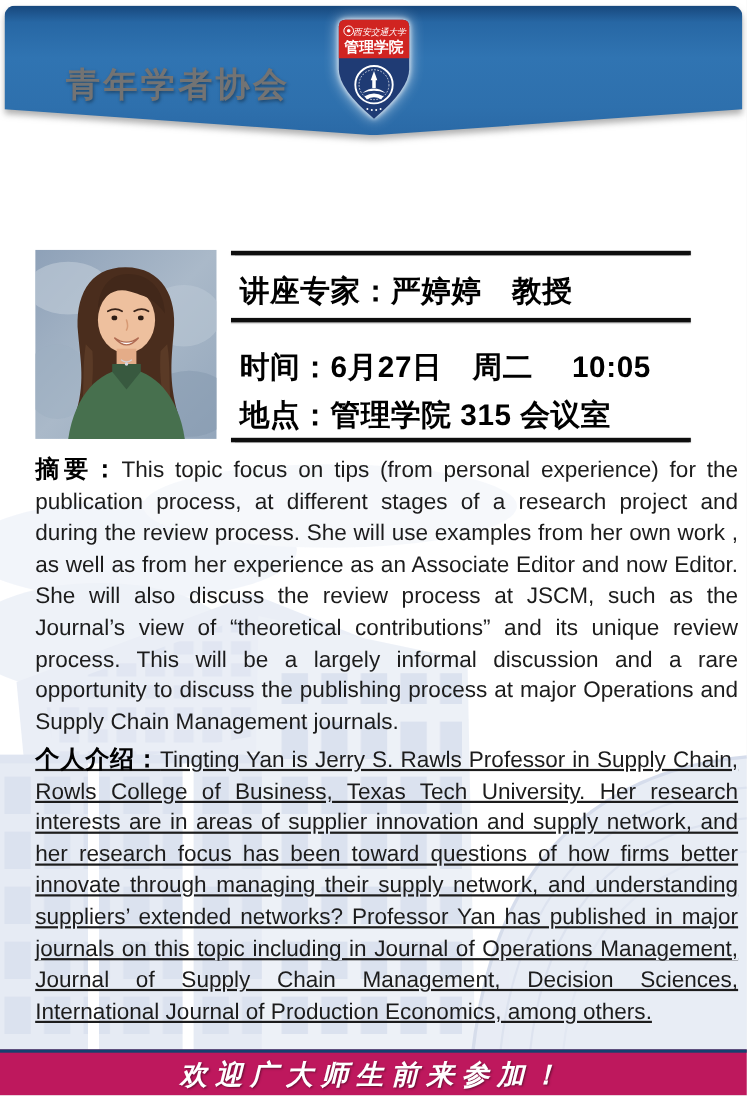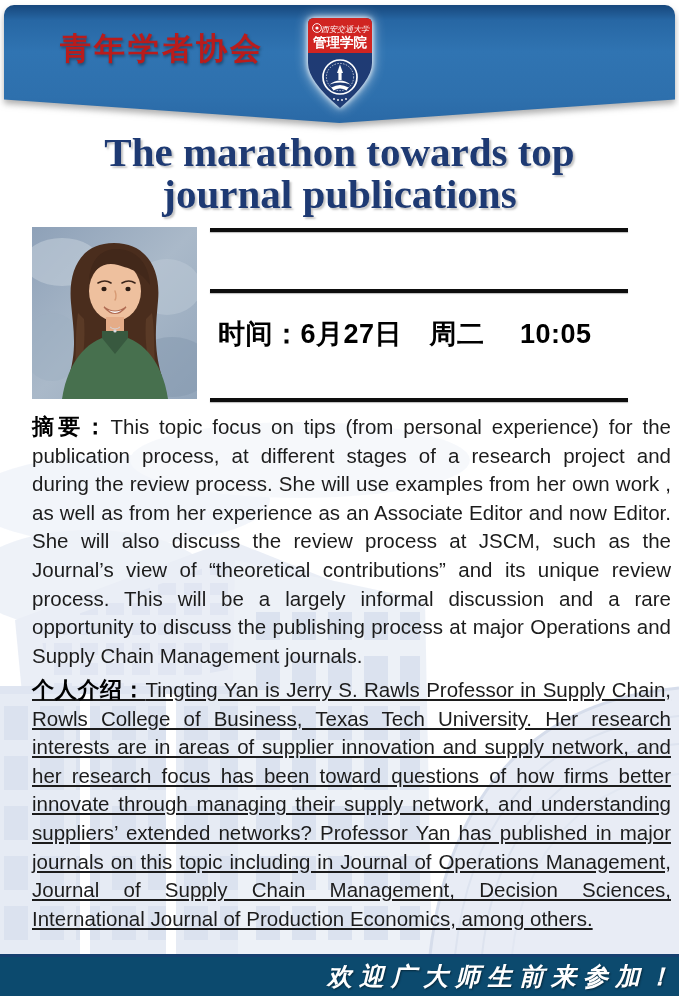--- a/index.html
+++ b/index.html
@@ -14,21 +14,21 @@
   .band-wrap{
     position:absolute;top:5px;left:4px;right:4px;height:118px;z-index:2;
     filter:drop-shadow(0 4px 3px rgba(110,110,110,.55));
   }
   .band{
     width:100%;height:100%;border-radius:10px;
     background:linear-gradient(180deg,#17477c 0%,#2767a4 13%,#3074b2 40%,#2e70ad 78%,#2a69a6 100%);
     clip-path:polygon(0 0,100% 0,100% 80%,50% 100%,0 80%);
   }
   .band-title{
-    position:absolute;top:28px;font-size:31px;font-weight:700;color:#b91c1c;
+    position:absolute;top:56px;font-size:31px;font-weight:700;color:#737373;
     letter-spacing:3px;white-space:nowrap;
     text-shadow:1px 2px 3px rgba(0,0,0,.35);
   }
   .band-title.left{left:60px;}
   .band-title.right{right:50px;}
   
   .logo{
     position:absolute;top:15px;left:50%;transform:translateX(-50%);
     width:74px;height:96px;z-index:3;
     filter:drop-shadow(0 0 2.5px rgba(255,255,255,.95)) drop-shadow(0 0 6px rgba(255,255,255,.7));
@@ -53,22 +53,22 @@
   
   .para{
     position:absolute;left:32px;width:639px;margin:0;text-align:justify;
     font-size:20.5px;line-height:28.6px;color:#1c1c1c;z-index:1;
   }
   .para .label{font-weight:700;color:#000;font-size:22px;}
   .abstract{top:413px;} .bio{top:676px;text-decoration:underline;}
   
   .footer{
     position:absolute;left:0;right:0;bottom:0;height:39px;z-index:2;
-    background:#0c4a6e;border-top:3px solid #16406f;
-    display:flex;align-items:center;justify-content:flex-end;
+    background:#be185d;border-top:3px solid #16406f;
+    display:flex;align-items:center;justify-content:center;
   }
   .footer-text{
     font-family:"DejaVu Serif","Liberation Serif",serif;font-style:italic;font-weight:700;
     color:#fff;font-size:25px;letter-spacing:7px;white-space:nowrap;
     text-shadow:1px 1px 2px rgba(0,0,0,.45);
   }
 </style>
 </head>
 <body>
 
@@ -125,23 +125,20 @@
       <rect x="35.4" y="56.5" width="3.2" height="8.5" fill="#ffffff"></rect>
       <path d="M26.5,69.5 Q37,61.5 47.5,69.5 Q37,65.5 26.5,69.5 Z" fill="#ffffff"></path>
       <path d="M28.5,72.5 Q37,67.5 45.5,72.5 L43.5,75.5 Q37,71.5 30.5,75.5 Z" fill="#ffffff"></path>
       <circle cx="31" cy="84" r="0.9" fill="#ffffff"></circle>
       <circle cx="35" cy="85" r="0.9" fill="#ffffff"></circle>
       <circle cx="39" cy="85" r="0.9" fill="#ffffff"></circle>
       <circle cx="43" cy="84" r="0.9" fill="#ffffff"></circle>
     </g>
   </svg>
 
-  <h1 class="title"><span>The marathon towards top</span><br>
-    <span>journal publications</span>
-  </h1>
 
   <svg class="photo" viewBox="0 0 165 172" aria-hidden="true">
     <defs>
       <linearGradient id="pbg" x1="0" y1="0" x2="1" y2="1">
         <stop offset="0" stop-color="#8ea1b8"></stop>
         <stop offset="0.5" stop-color="#aab9c9"></stop>
         <stop offset="1" stop-color="#93a6bb"></stop>
       </linearGradient>
     </defs>
     <rect width="165" height="172" fill="url(#pbg)"></rect>
@@ -163,21 +160,23 @@
     <rect x="74" y="90" width="18" height="18" fill="#e4ac88"></rect>
     <path d="M30,172 C36,132 58,110 83,108 C108,110 130,132 136,172 Z" fill="#47704e"></path>
     <path d="M70,111 L83,127 L96,111 L96,104 L70,104 Z" fill="#38593f"></path>
     <circle cx="83" cy="104" r="1.6" fill="#d9d9e2"></circle>
     <path d="M78,100 q5,4 10,0" fill="none" stroke="#cfd4de" stroke-width="1" opacity="0.9"></path>
   </svg>
 
   <div class="rule rule1"></div>
   <div class="rule rule2"></div>
   <div class="rule rule3"></div>
+  <div class="info-line info-speaker">讲座专家：严婷婷　教授</div>
   <div class="info-line info-time">时间：6月27日　周二　 10:05</div>
+  <div class="info-line info-location">地点：管理学院 315 会议室</div>
 
   <p class="para abstract"><span class="label">摘要：</span><span>This topic focus on tips (from personal experience) for the publication process, at different stages of a research project and during the review process. She will use examples from her own work , as well as from her experience as an Associate Editor and now Editor. She will also discuss the review process at JSCM, such as the Journal’s view of “theoretical contributions” and its unique review process. This will be a largely informal discussion and a rare opportunity to discuss the publishing process at major Operations and Supply Chain Management journals.</span></p>
 
   <p class="para bio"><span class="label">个人介绍：</span><span>Tingting Yan is Jerry S. Rawls Professor in Supply Chain, Rowls College of Business, Texas Tech University. Her research interests are in areas of supplier innovation and supply network, and her research focus has been toward questions of how firms better innovate through managing their supply network, and understanding suppliers’ extended networks? Professor Yan has published in major journals on this topic including in Journal of Operations Management, Journal of Supply Chain Management, Decision Sciences, International Journal of Production Economics, among others.</span></p>
 
   <div class="footer">
     <span class="footer-text">欢迎广大师生前来参加！</span>
   </div>
 
 </div>

